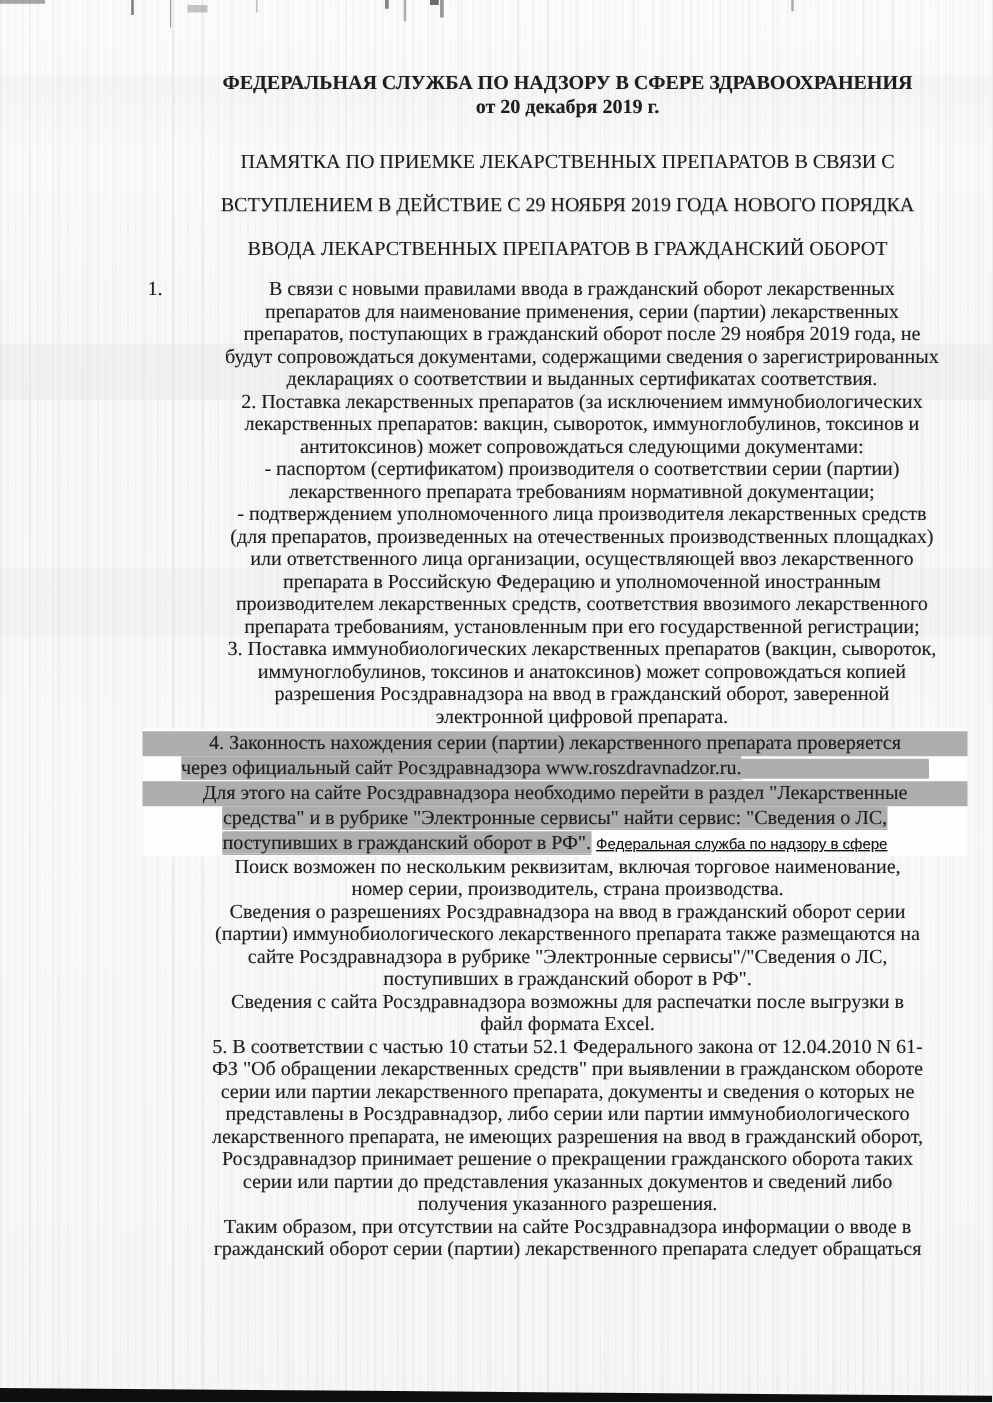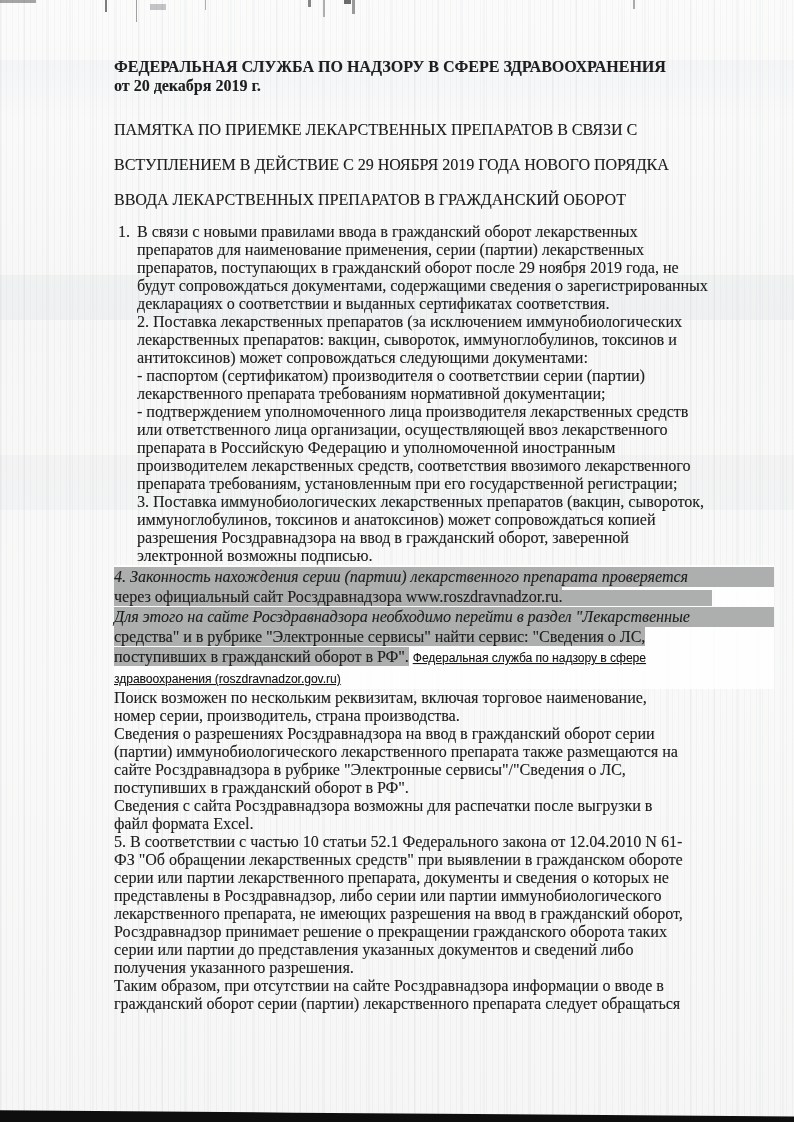--- a/index.html
+++ b/index.html
@@ -10,21 +10,21 @@
     overflow:hidden;
     color:#1e1e1e;
     font-family:"Liberation Serif", serif;
     font-size:16px;
     background:
       repeating-linear-gradient(90deg, rgba(110,130,155,0.05) 0 1px, rgba(0,0,0,0) 1px 6px),
       repeating-linear-gradient(90deg, rgba(90,105,125,0.04) 0 2px, rgba(0,0,0,0) 2px 23px),
       linear-gradient(180deg,#fbfbfa 0%,#f6f7f6 30%,#f9f9f8 60%,#f5f6f5 100%);
   }
   .page *{box-sizing:border-box;}
-  .ink{ text-shadow:0.3px 0.3px 0.6px rgba(30,30,30,0.35); }
+  .ink{ text-shadow:0.3px 0.3px 0.6px rgba(30,30,30,0.35);text-align:center; }
 
   
   .artifact{position:absolute;pointer-events:none;}
   .band{position:absolute;left:0;width:100%;pointer-events:none;}
   .bottom-bar{
     position:absolute;left:0;bottom:0;width:794px;height:13px;
     background:#0e0e0e;
     clip-path:polygon(0 10%, 37% 28%, 100% 58%, 100% 100%, 0 100%);
   }
 
@@ -40,21 +40,21 @@
   .item1 .marker{position:absolute;left:-19px;top:0;}
 
   .sec4{
     margin-left:114px;line-height:20px;
     width:660px;
     background:rgba(255,255,255,0.8);
     padding-top:2px;
   }
   .sec4 .tline{white-space:nowrap;}
   .hl{background:#adafae;box-shadow:0 1px 0 #adafae, 0 -1px 0 #adafae;}
-  .hl-block{display:block;background:#adafae;box-shadow:none;font-style:italic;}
+  .hl-block{display:block;background:#adafae;box-shadow:none;}
   .hl-tail{display:inline-block;height:14px;width:150px;vertical-align:middle;}
   .doc-link{
     font-family:"Liberation Sans", sans-serif;
     font-size:12px;
     text-decoration:underline;
     color:#141414;
   }
 
   .body-b{margin-left:114px;line-height:18px;}
   .body-c{margin-left:114px;line-height:18px;}
@@ -103,42 +103,42 @@
             <div class="tline">декларациях о соответствии и выданных сертификатах соответствия.</div>
           </div>
       </div>
       <div>
           <div class="tline">2. Поставка лекарственных препаратов (за исключением иммунобиологических</div>
           <div class="tline">лекарственных препаратов: вакцин, сывороток, иммуноглобулинов, токсинов и</div>
           <div class="tline">антитоксинов) может сопровождаться следующими документами:</div>
           <div class="tline">- паспортом (сертификатом) производителя о соответствии серии (партии)</div>
           <div class="tline">лекарственного препарата требованиям нормативной документации;</div>
           <div class="tline">- подтверждением уполномоченного лица производителя лекарственных средств</div>
+          <div class="tline">(для препаратов, произведенных на отечественных производственных площадках)</div>
           <div class="tline">или ответственного лица организации, осуществляющей ввоз лекарственного</div>
           <div class="tline">препарата в Российскую Федерацию и уполномоченной иностранным</div>
           <div class="tline">производителем лекарственных средств, соответствия ввозимого лекарственного</div>
           <div class="tline">препарата требованиям, установленным при его государственной регистрации;</div>
           <div class="tline">3. Поставка иммунобиологических лекарственных препаратов (вакцин, сывороток,</div>
           <div class="tline">иммуноглобулинов, токсинов и анатоксинов) может сопровождаться копией</div>
           <div class="tline">разрешения Росздравнадзора на ввод в гражданский оборот, заверенной</div>
-          <div class="tline">электронной возможны подписью.</div>
+          <div class="tline">электронной цифровой препарата.</div>
         </div>
     </div>
 
     <div class="sec4 ink">
       <div class="tline">
           <span class="hl-block">4. Законность нахождения серии (партии) лекарственного препарата проверяется</span>
         </div>
       <div class="tline"><span class="hl">через официальный сайт Росздравнадзора www.roszdravnadzor.ru.</span><span class="hl hl-tail"></span></div>
       <div class="tline">
           <span class="hl-block">Для этого на сайте Росздравнадзора необходимо перейти в раздел "Лекарственные</span>
         </div>
       <div class="tline"><span class="hl">средства" и в рубрике "Электронные сервисы" найти сервис: "Сведения о ЛС,</span></div>
       <div class="tline"><span class="hl">поступивших в гражданский оборот в РФ".</span> <span class="doc-link">Федеральная служба по надзору в сфере</span></div>
-      <div class="tline"><span class="doc-link">здравоохранения (roszdravnadzor.gov.ru)</span></div>
     </div>
 
     <div class="body-b ink">
         <div class="tline">Поиск возможен по нескольким реквизитам, включая торговое наименование,</div>
         <div class="tline">номер серии, производитель, страна производства.</div>
         <div class="tline">Сведения о разрешениях Росздравнадзора на ввод в гражданский оборот серии</div>
         <div class="tline">(партии) иммунобиологического лекарственного препарата также размещаются на</div>
         <div class="tline">сайте Росздравнадзора в рубрике "Электронные сервисы"/"Сведения о ЛС,</div>
         <div class="tline">поступивших в гражданский оборот в РФ".</div>
         <div class="tline">Сведения с сайта Росздравнадзора возможны для распечатки после выгрузки в</div>

